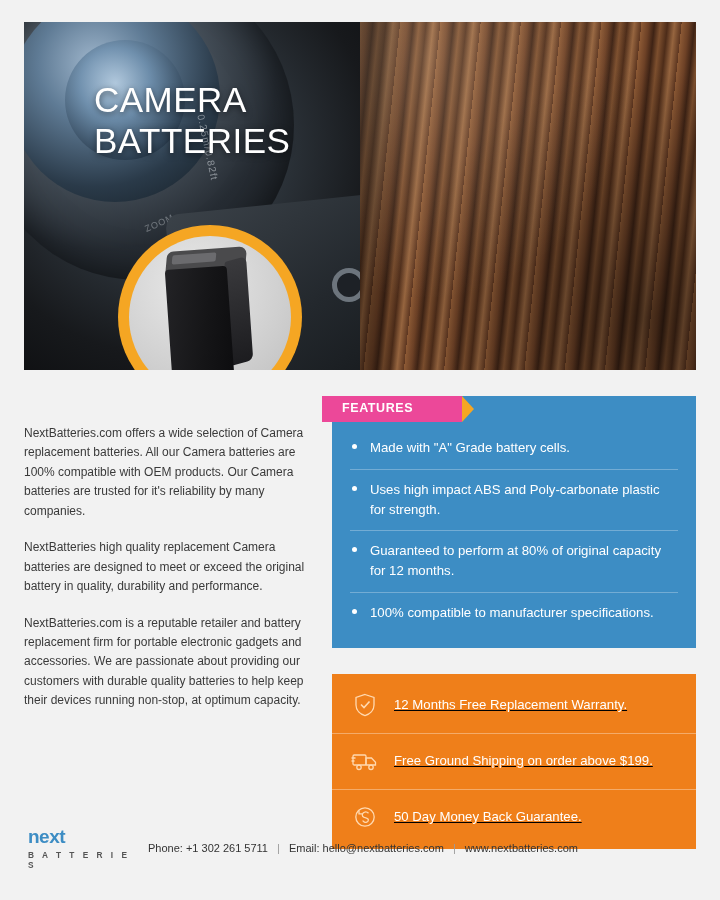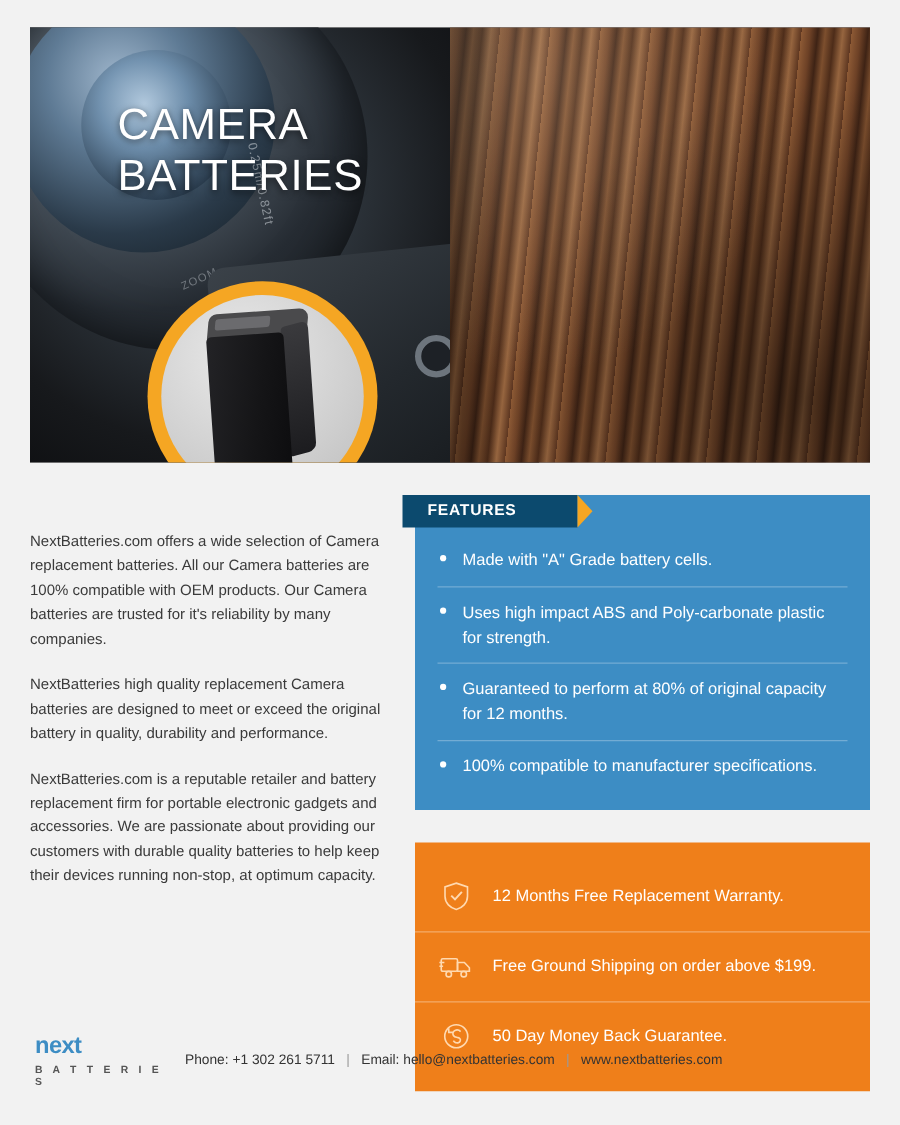--- a/index.html
+++ b/index.html
@@ -200,21 +200,21 @@
     position: absolute;
     left: 332px; top: 396px;
     width: 364px;
     background: #3d8dc4;
     padding: 26px 0 14px 0;
   }
   .ribbon {
     position: absolute;
     left: -10px; top: 0;
     height: 26px;
-    background: #0c4a6e;
+    background: #ec4899;
     color: #fff;
     font-size: 12.5px;
     font-weight: bold;
     letter-spacing: .6px;
     padding: 5px 26px 0 20px;
     box-sizing: border-box;
     min-width: 140px;
   }
   .ribbon::after {
     content: "";
@@ -241,21 +241,22 @@
     border-radius: 50%;
     background: #ffffff;
   }
 
   
   .benefits {
     position: absolute;
     left: 332px; top: 674px;
     width: 364px;
     background: #ef7f1a;
-    padding: 16px 0;
+    padding: 4px 0;
+    text-decoration: underline;
   }
   .benefit {
     display: flex;
     align-items: center;
     gap: 14px;
     padding: 12px 18px 13px 18px;
     border-bottom: 1px solid rgba(255,255,255,.35);
   }
   .benefit:last-child { border-bottom: none; }
   .benefit .ico {

